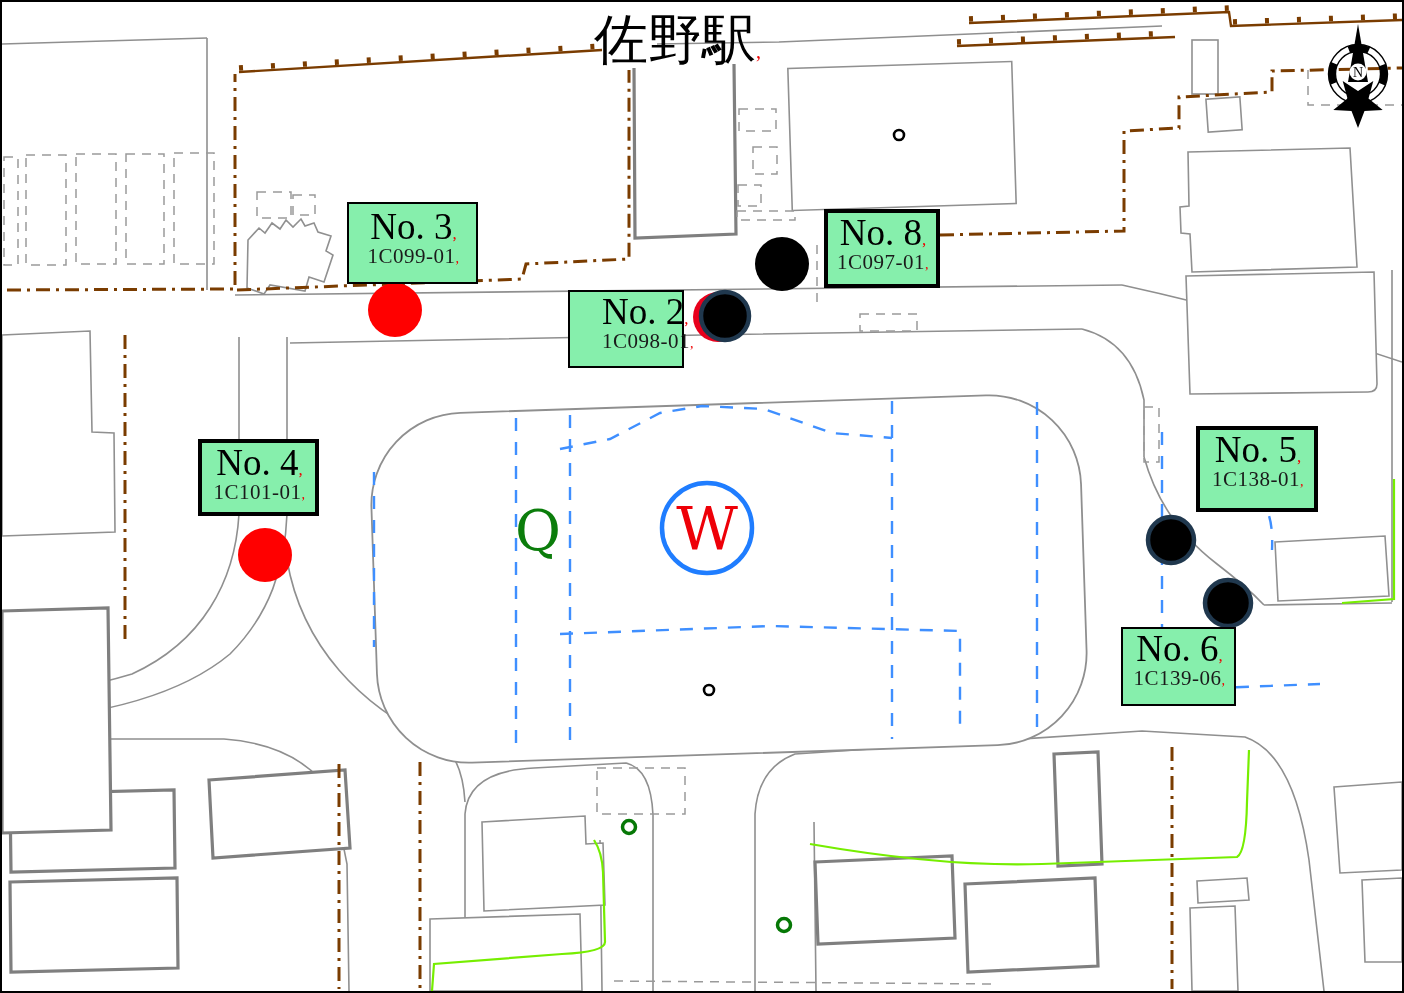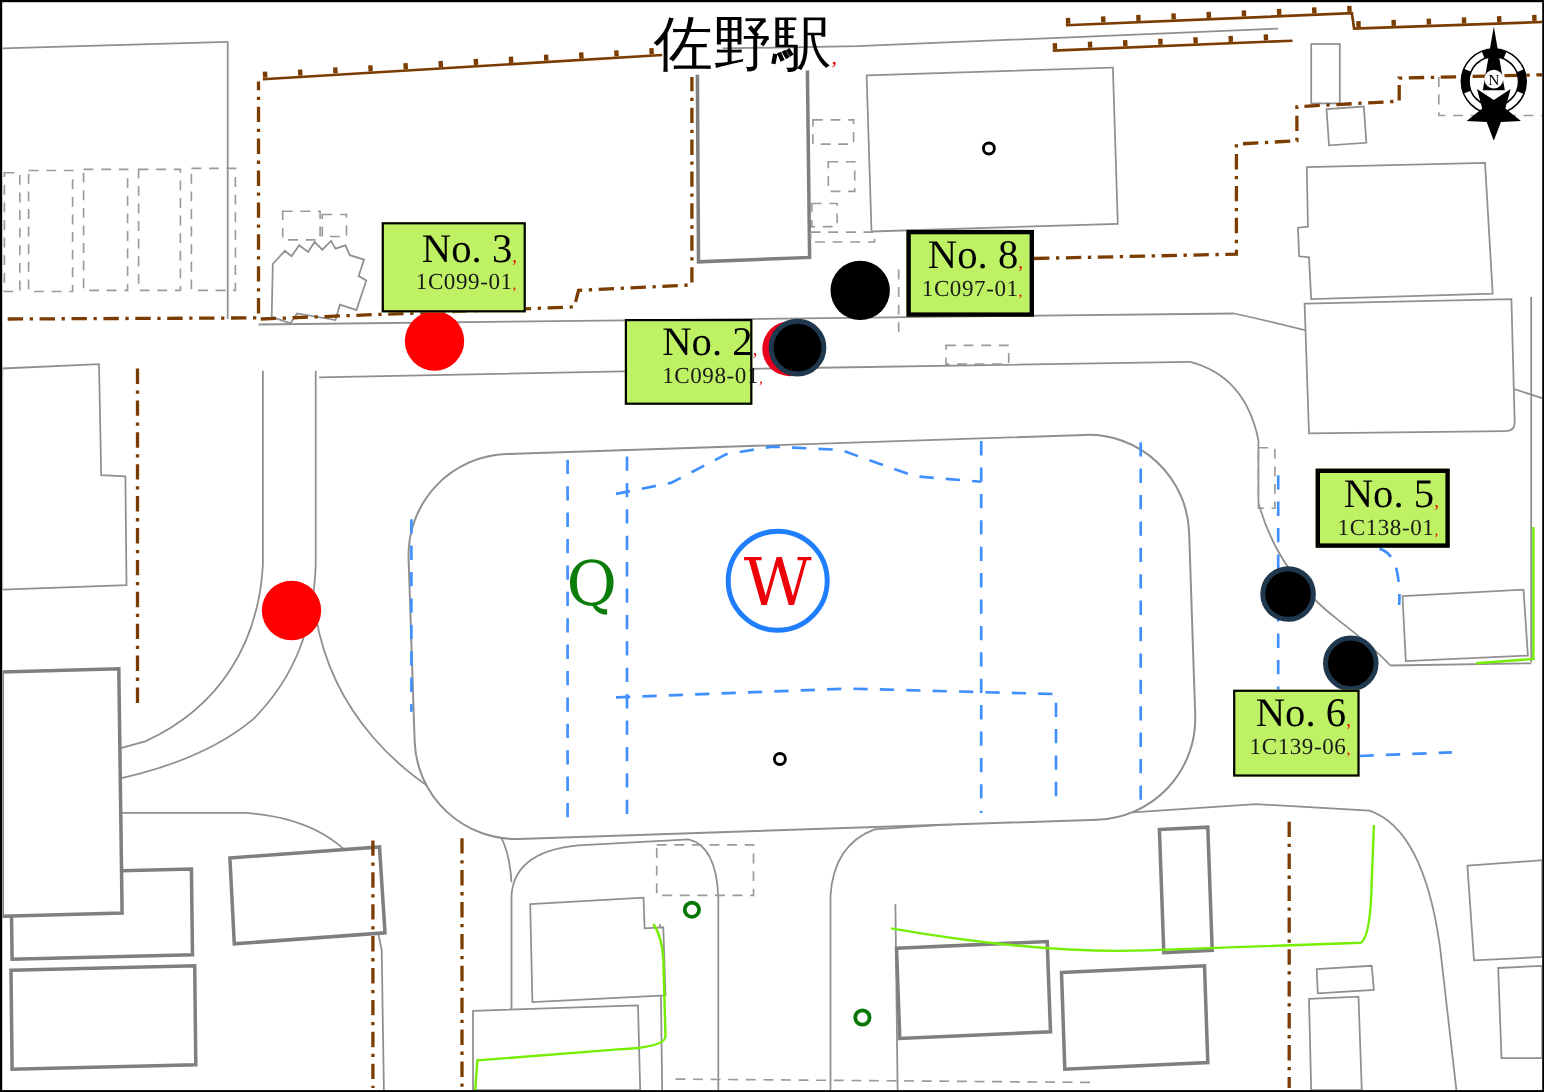--- a/index.html
+++ b/index.html
@@ -3,22 +3,22 @@
 <meta charset="utf-8">
 <style>
   html,body{margin:0;padding:0;background:#fff;}
   .stage{
     position:relative;width:1400px;height:989px;border:2px solid #000;
     background:#fff;overflow:hidden;
     font-family:"Liberation Serif","DejaVu Serif",serif;
   }
   svg{position:absolute;left:0;top:0;}
   .lbl{
-    position:absolute;background:#bef264;border:2px solid #000;
-    box-sizing:border-box;text-align:right;padding:1px 6px 0 8px;line-height:1.02;
+    position:absolute;background:#86efac;border:2px solid #000;
+    box-sizing:border-box;text-align:center;padding:1px 6px 0 8px;line-height:1.02;
     z-index:5;
   }
   .lbl.thick{border-width:4px;}
   .lbl .l1{font-size:37px;color:#000;white-space:nowrap;}
   .lbl .l2{font-size:21px;color:#1a1a1a;white-space:nowrap;letter-spacing:.5px;}
   .lbl .cm{color:#e00;font-size:17px;}
   .lbl .cm2{color:#e00;font-size:14px;}
   .title{
     position:absolute;left:592px;top:2px;font-size:54px;color:#000;z-index:4;
     font-family:"Liberation Serif","DejaVu Serif",serif;white-space:nowrap;
@@ -181,22 +181,26 @@
 <div class="lbl" style="left:566px;top:288px;width:116px;height:78px;padding-left:32px;">
   <div class="l1"><span>No. 2</span><span class="cm">,</span></div>
   <div class="l2"><span>1C098-01</span><span class="cm2">,</span></div>
 </div>
 
 <div class="lbl" style="left:345px;top:200px;width:131px;height:82px;padding-top:4px;">
   <div class="l1"><span>No. 3</span><span class="cm">,</span></div>
   <div class="l2"><span>1C099-01</span><span class="cm2">,</span></div>
 </div>
 
-
-<div class="lbl thick" style="left:1194px;top:424px;width:122px;height:72px;">
+<div class="lbl thick" style="left:196px;top:437px;width:121px;height:77px;">
+  <div class="l1"><span>No. 4</span><span class="cm">,</span></div>
+  <div class="l2"><span>1C101-01</span><span class="cm2">,</span></div>
+</div>
+
+<div class="lbl thick" style="left:1194px;top:424px;width:122px;height:86px;">
   <div class="l1"><span>No. 5</span><span class="cm">,</span></div>
   <div class="l2"><span>1C138-01</span><span class="cm2">,</span></div>
 </div>
 
 <div class="lbl" style="left:1119px;top:625px;width:115px;height:79px;">
   <div class="l1"><span>No. 6</span><span class="cm">,</span></div>
   <div class="l2"><span>1C139-06</span><span class="cm2">,</span></div>
 </div>
 
 </div>

